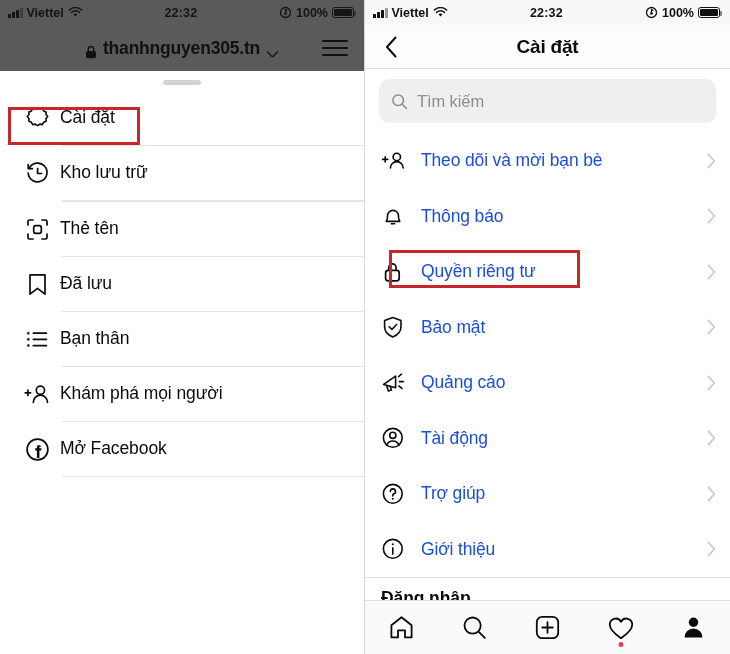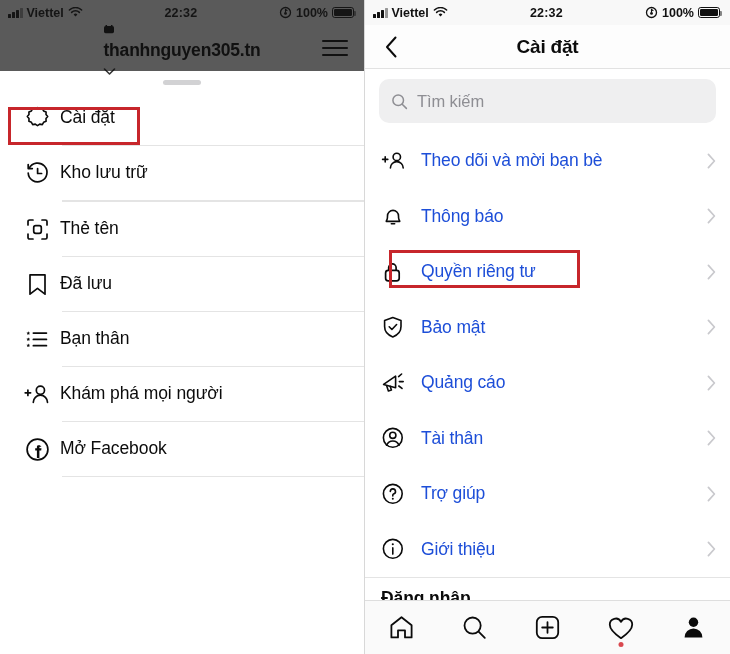--- a/index.html
+++ b/index.html
@@ -43,21 +43,21 @@
     content:""; position:absolute; right:-3.2px; top:3px; width:2px; height:5px;
     background:currentColor; border-radius:0 1px 1px 0; opacity:.5;
   }
   .battery b { display:block; height:100%; width:100%; background:currentColor; border-radius:1.2px; }
 
   
   .safari-bar {
     height:46px; background:#5a5a5a; display:flex; align-items:center;
     justify-content:center; position:relative; z-index:4;
   }
-  .url-group { display:flex; align-items:flex-start; gap:6px; color:#111;flex-direction:column; }
+  .url-group { display:flex; align-items:flex-end; gap:6px; color:#111; }
   .url-text { font-size:17.5px; font-weight:600; letter-spacing:-.2px; }
   .chev-small { font-size:12px; opacity:.85; }
   .hamburger {
     position:absolute; right:16px; top:50%; transform:translateY(-50%);
     width:26px; display:flex; flex-direction:column; gap:5px;
   }
   .hamburger i { display:block; height:2px; background:#111; border-radius:1px; }
 
   
   .sheet {
@@ -428,21 +428,21 @@
       </div>
 
       <div class="rrow">
         <span class="ricon">
           <svg width="24" height="24" viewBox="0 0 24 24">
               <circle cx="11.8" cy="11.8" r="9.4" stroke="currentColor" stroke-width="1.6" fill="none"></circle>
               <circle cx="11.8" cy="9.3" r="3.1" stroke="currentColor" stroke-width="1.6" fill="none"></circle>
               <path d="M5.6 19.3a6.6 6.6 0 0 1 12.4 0" stroke="currentColor" stroke-width="1.6" fill="none" stroke-linecap="round"></path>
             </svg>
         </span>
-        <span class="rtext">Tài thân</span>
+        <span class="rtext">Tài động</span>
         <span class="rchev">
           <svg width="9" height="16" viewBox="0 0 9 16">
               <path d="M1.4 1.4 7.4 8l-6 6.6" stroke="currentColor" stroke-width="1.7" fill="none" stroke-linecap="round" stroke-linejoin="round"></path>
             </svg>
         </span>
       </div>
 
       <div class="rrow">
         <span class="ricon">
           <svg width="24" height="24" viewBox="0 0 24 24">

